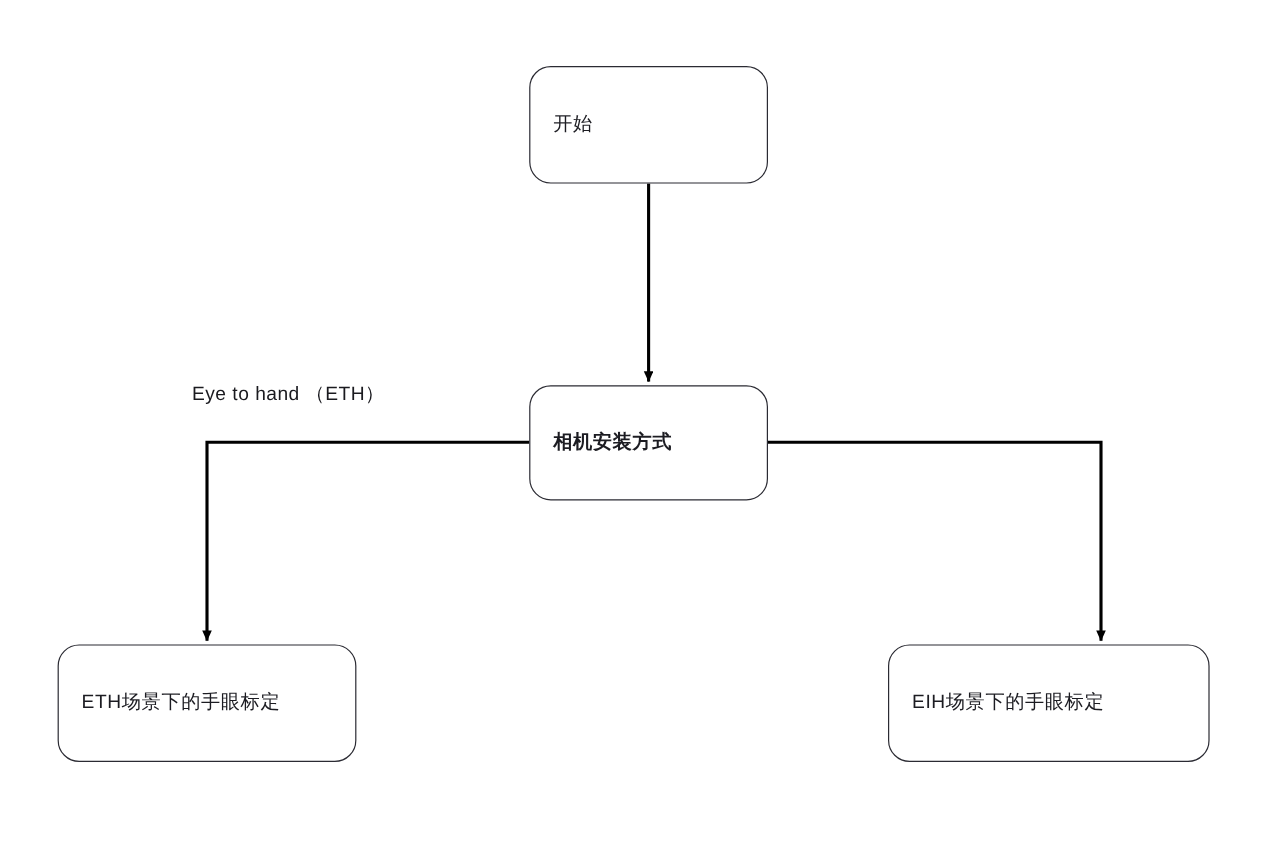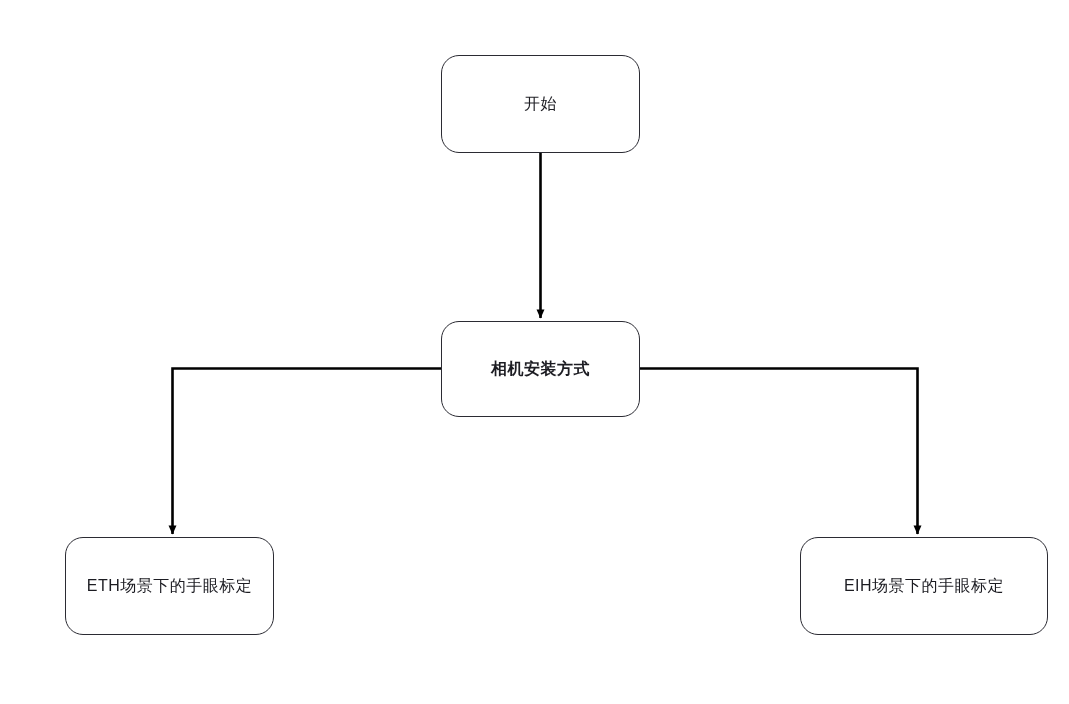--- a/index.html
+++ b/index.html
@@ -27,44 +27,44 @@
     height: 704px;
   }
   .node {
     position: absolute;
     box-sizing: border-box;
     background: #ffffff;
     border: 1.5px solid #2b2b33;
     border-radius: 18px;
     display: flex;
     align-items: center;
-    justify-content: center;
     z-index: 2;
+    padding-left: 19px;
   }
   .node-label {
     font-size: 16px;
     color: #1c1c22;
     line-height: 1.2;
     letter-spacing: 0.5px;
     text-align: center;
     white-space: nowrap;
   }
   .edge-label {
     position: absolute;
     font-size: 16px;
     color: #1a1a1f;
     letter-spacing: 0.4px;
     white-space: nowrap;
     z-index: 3;
     background: transparent;
   }
   #node-start      { left: 441px; top: 55px;  width: 199px; height: 98px; }
   #node-decision   { left: 441px; top: 321px; width: 199px; height: 96px; font-weight: bold; }
-  #node-eth        { left: 65px;  top: 537px; width: 209px; height: 98px; }
-  #node-eih        { left: 800px; top: 537px; width: 248px; height: 98px; }
+  #node-eth        { left: 48px;  top: 537px; width: 249px; height: 98px; }
+  #node-eih        { left: 740px; top: 537px; width: 268px; height: 98px; }
   #label-eth       { left: 160px; top: 318px; }
   #label-eih       { left: 736px; top: 318px; }
 </style>
 </head>
 <body>
 
 <div id="canvas">
 
   <svg id="edges" viewBox="0 0 1069 704" xmlns="http://www.w3.org/2000/svg">
     <defs>
@@ -89,15 +89,16 @@
   </div>
 
   <div class="node" id="node-eth">
     <span class="node-label">ETH场景下的手眼标定</span>
   </div>
 
   <div class="node" id="node-eih">
     <span class="node-label">EIH场景下的手眼标定</span>
   </div>
 
+  <div class="edge-label" id="label-eth">Eye to hand （ETH）</div>
 
 
 </div>
 
 </body></html>

